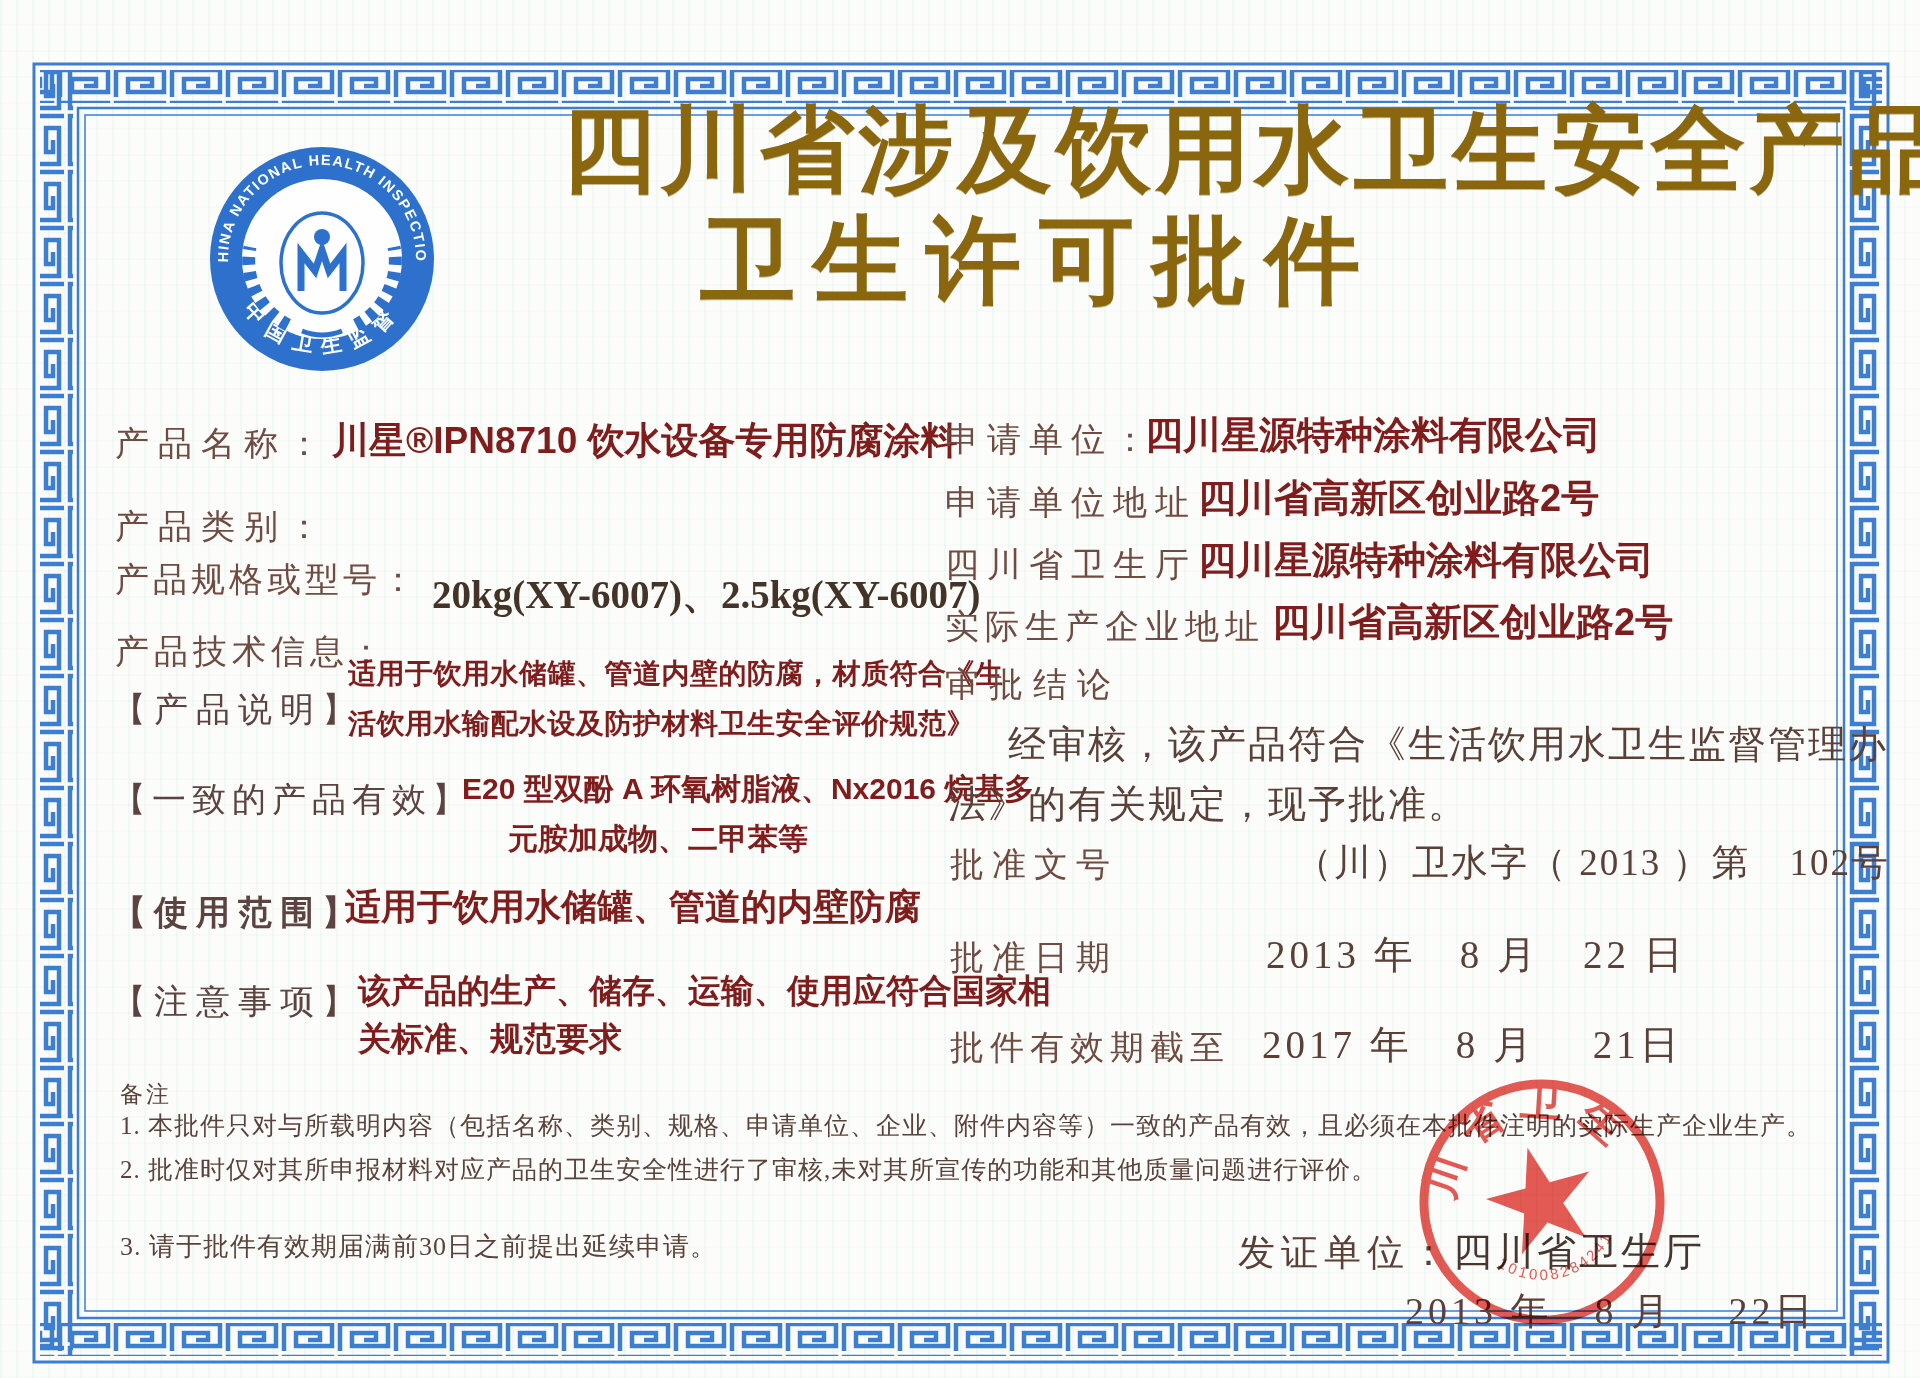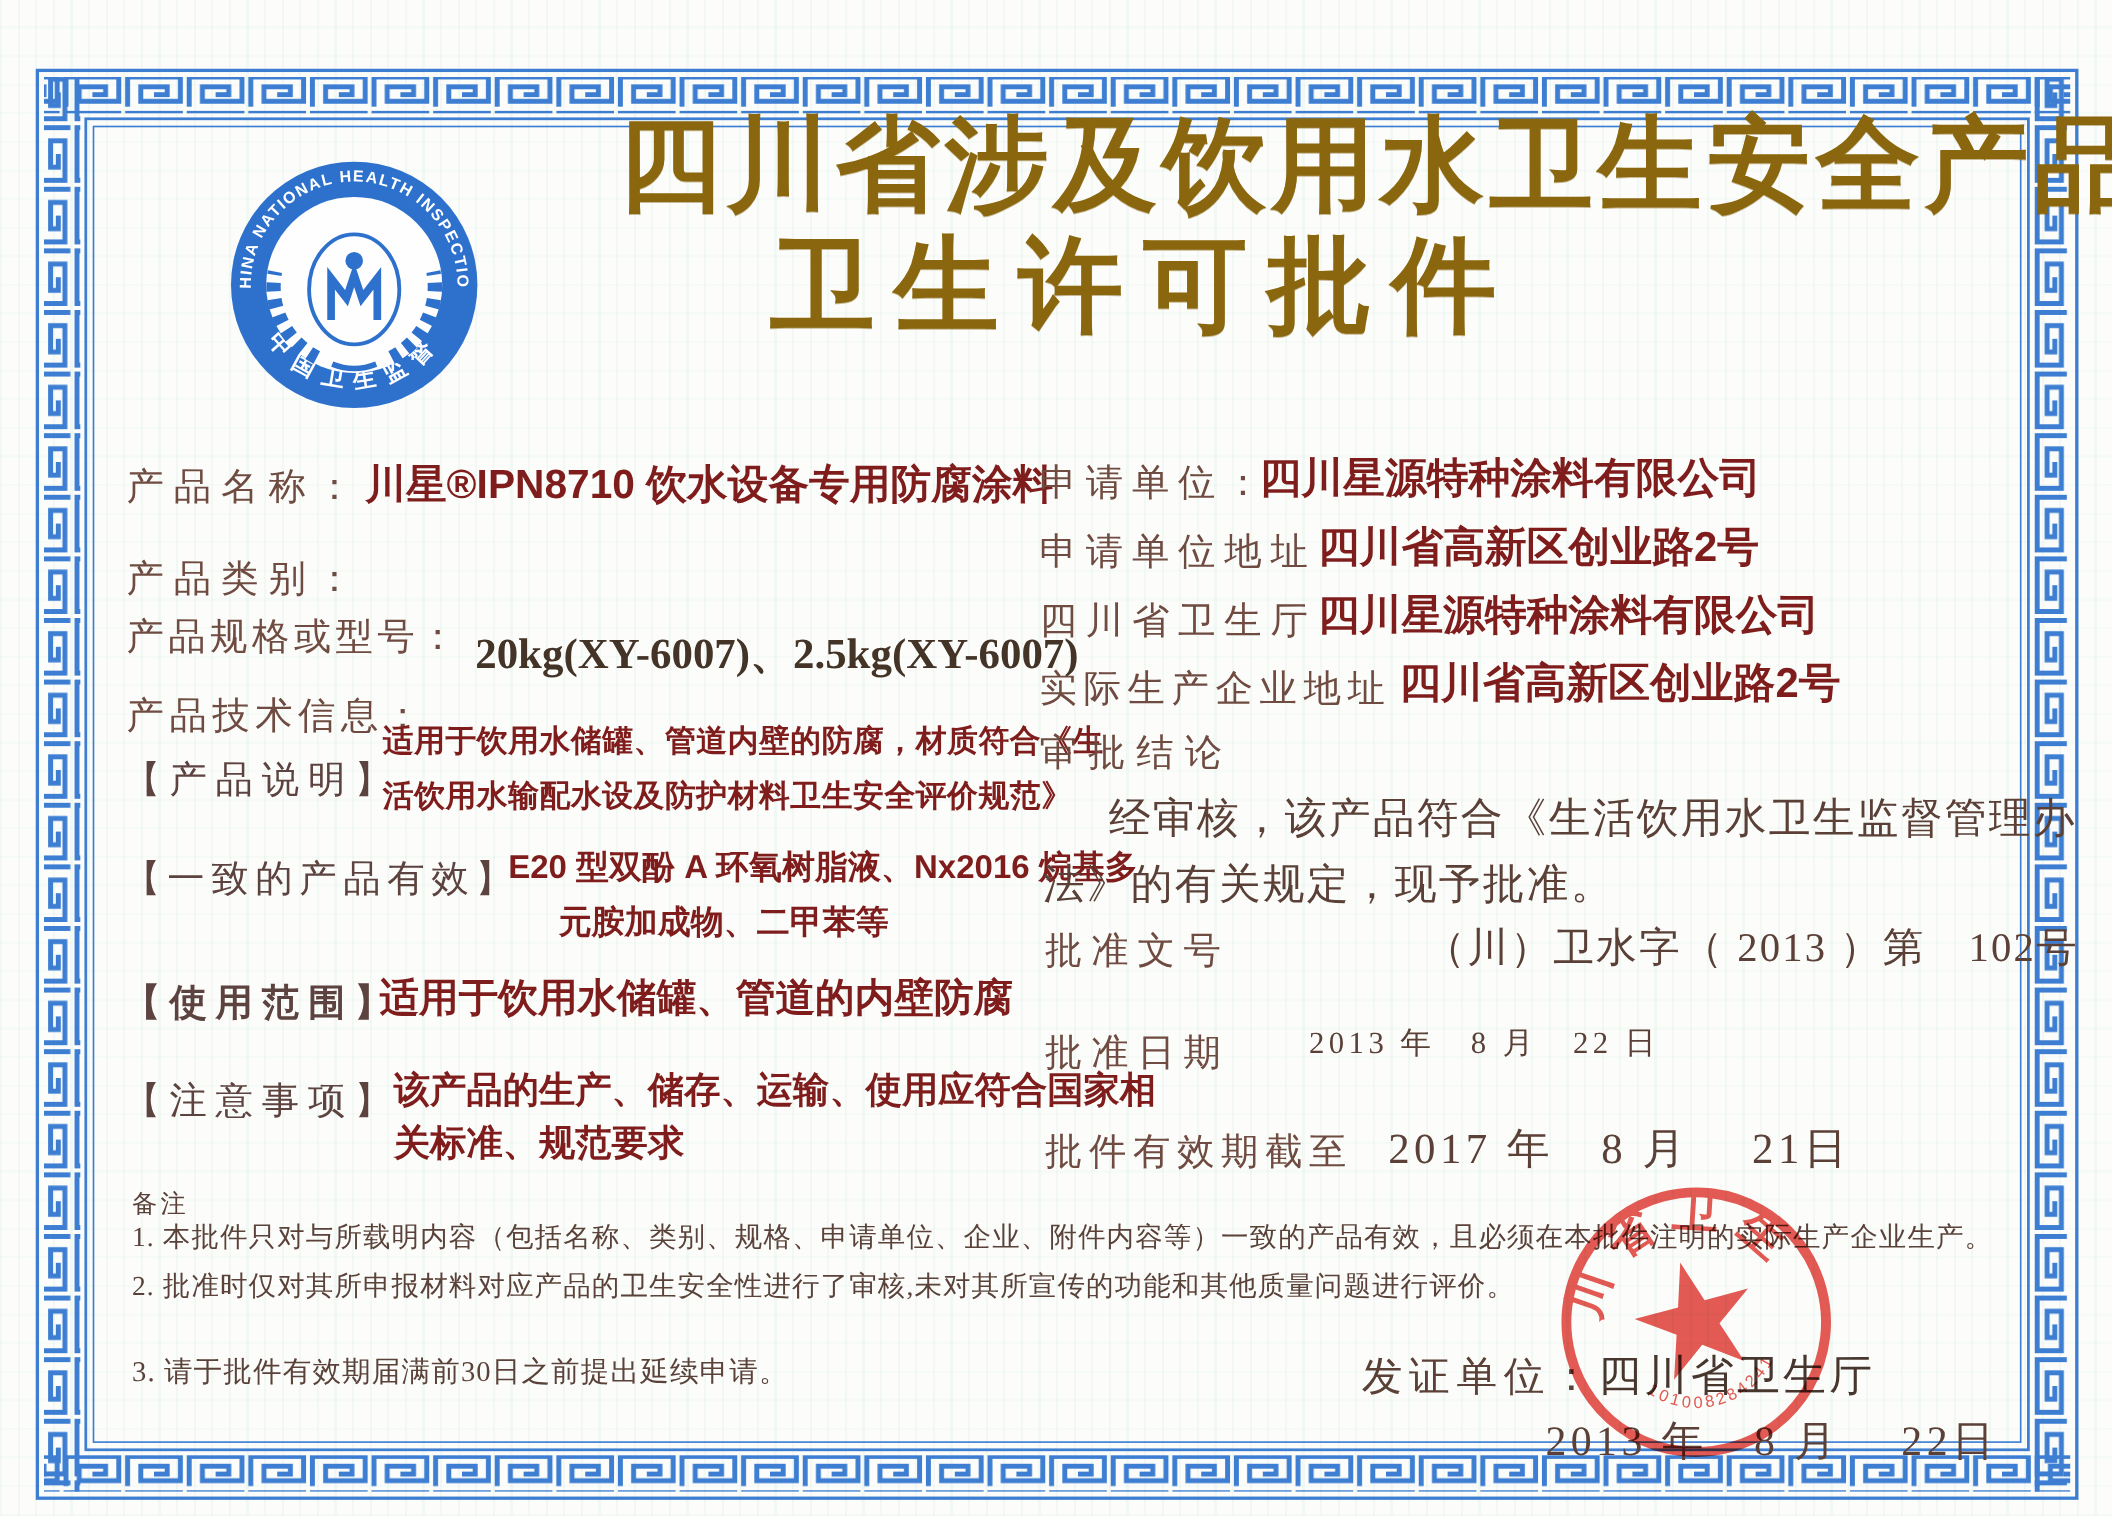--- a/index.html
+++ b/index.html
@@ -130,21 +130,21 @@
     <div class="abs val" style="left:1272px;top:601px;font-size:38px;">四川省高新区创业路2号</div>
 
     <div class="abs lbl" style="left:945px;top:665px;font-size:34px;letter-spacing:10px;">审批结论</div>
     <div class="abs apr" style="left:1008px;top:723px;font-size:38px;letter-spacing:2px;">经审核，该产品符合《生活饮用水卫生监督管理办</div>
     <div class="abs apr" style="left:948px;top:783px;font-size:38px;letter-spacing:2px;">法》的有关规定，现予批准。</div>
 
     <div class="abs lbl" style="left:950px;top:845px;font-size:34px;letter-spacing:8px;">批准文号</div>
     <div class="abs apr" style="left:1295px;top:842px;font-size:37px;letter-spacing:2px;">（川）卫水字（ 2013 ）第　102号</div>
 
     <div class="abs lbl" style="left:950px;top:938px;font-size:34px;letter-spacing:8px;">批准日期</div>
-    <div class="abs apr" style="left:1190px;top:933px;font-size:28px;letter-spacing:4px;">2013 年　8 月　22 日</div>
+    <div class="abs apr" style="left:1266px;top:933px;font-size:39px;letter-spacing:4px;">2013 年　8 月　22 日</div>
 
     <div class="abs lbl" style="left:950px;top:1028px;font-size:34px;letter-spacing:6px;">批件有效期截至</div>
     <div class="abs apr" style="left:1262px;top:1023px;font-size:39px;letter-spacing:4px;">2017 年　8 月　 21日</div>
 
     <div class="abs note" style="left:120px;top:1082px;font-size:23px;letter-spacing:3px;">备注</div>
     <div class="abs note" style="left:120px;top:1112px;font-size:25px;letter-spacing:1px;">1. 本批件只对与所载明内容（包括名称、类别、规格、申请单位、企业、附件内容等）一致的产品有效，且必须在本批件注明的实际生产企业生产。</div>
     <div class="abs note" style="left:120px;top:1156px;font-size:25px;letter-spacing:1px;">2. 批准时仅对其所申报材料对应产品的卫生安全性进行了审核,未对其所宣传的功能和其他质量问题进行评价。</div>
     <div class="abs note" style="left:120px;top:1232px;font-size:26px;letter-spacing:1px;">3. 请于批件有效期届满前30日之前提出延续申请。</div>
 
     <div class="abs" style="left:1238px;top:1230px;">

